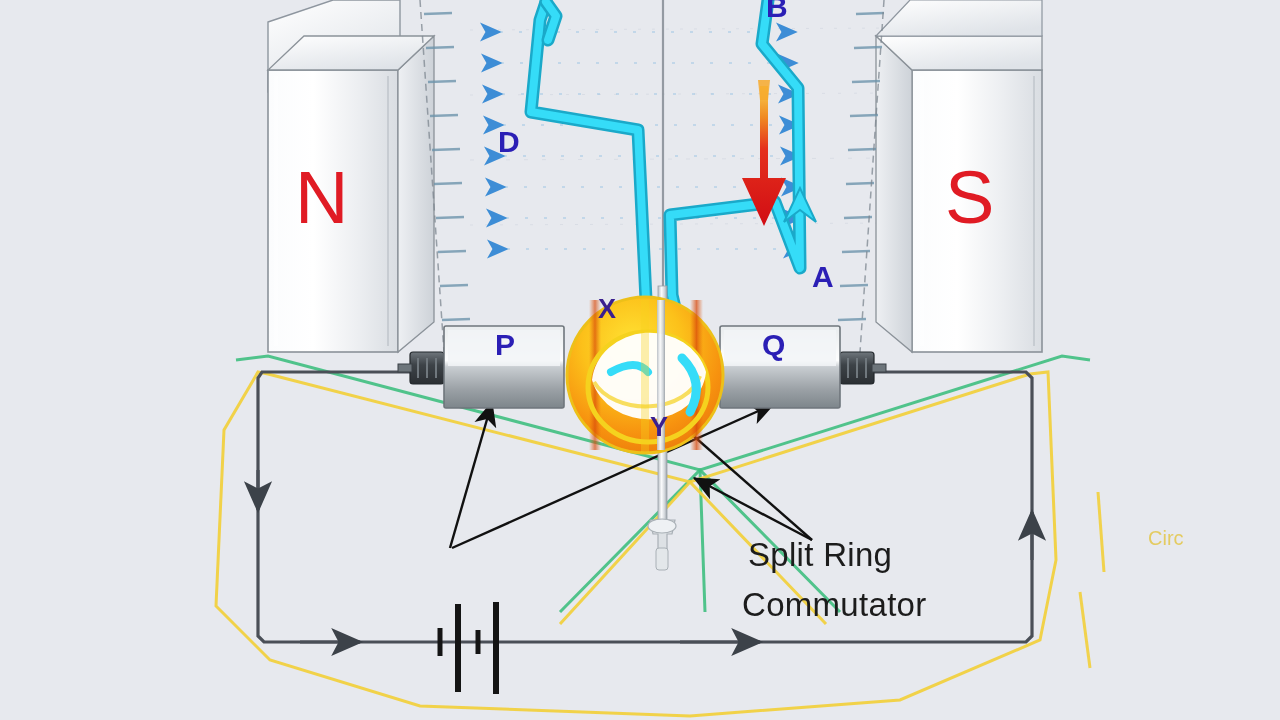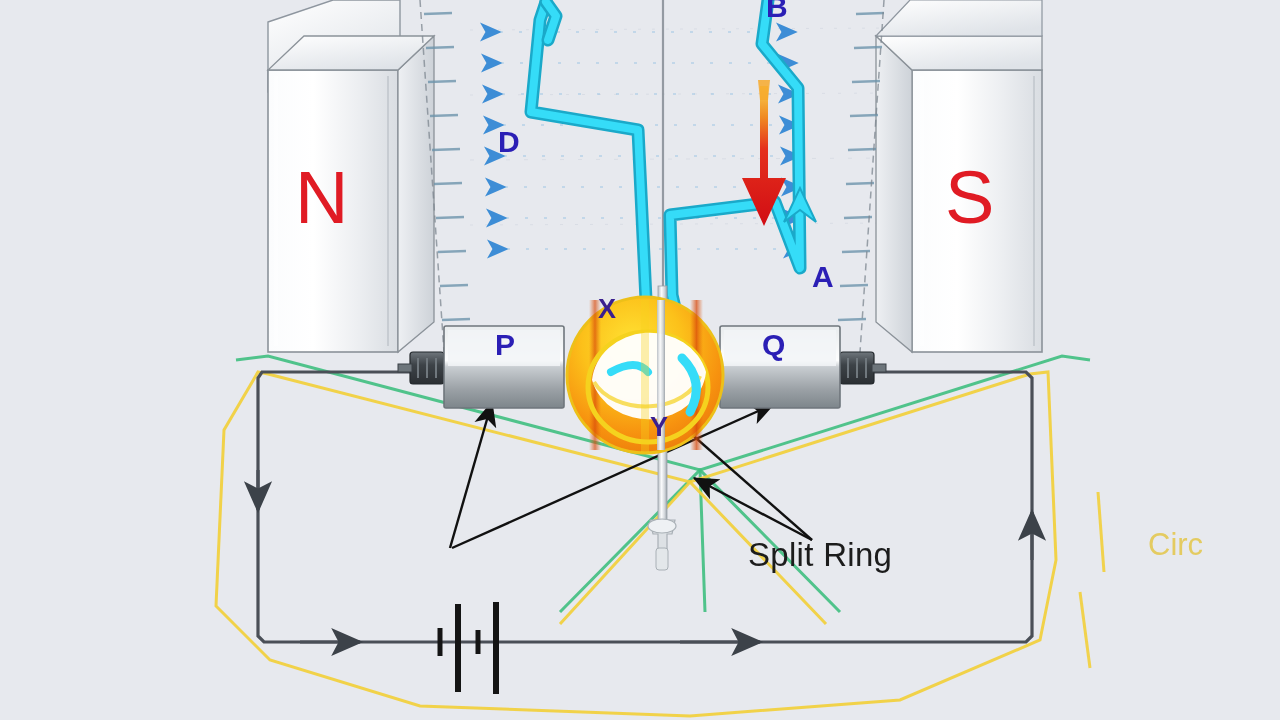--- a/index.html
+++ b/index.html
@@ -28,21 +28,21 @@
   .comm-letter{
     color:#3a1f8f;font-size:27px;font-weight:700;
     font-family:"Liberation Sans", sans-serif;
   }
   .callout{
     color:#1c1c1c;font-size:33px;font-weight:400;
     font-family:"Liberation Sans", sans-serif;
     letter-spacing:0.3px;
   }
   .ghost{
-    color:#e3c233;font-size:31px;font-weight:400;
+    color:#e3c233;font-size:20px;font-weight:400;
     font-family:"Liberation Sans", sans-serif;
     opacity:.75;
   }
 </style>
 </head>
 <body>
 
 <div id="stage">
 
 <svg width="1280" height="720" viewBox="0 0 1280 720">
@@ -324,16 +324,17 @@
 
 <div class="lbl brush-letter" style="left:762px;top:328px;">Q</div>
 
 <div class="lbl comm-letter" style="left:598px;top:294px;">X</div>
 
 <div class="lbl comm-letter" style="left:650px;top:412px;">Y</div>
 
 
 <div class="lbl callout" style="left:748px;top:536px;">Split Ring</div>
 
+<div class="lbl callout" style="left:742px;top:586px;">Commutator</div>
 
 <div class="lbl ghost" style="left:1148px;top:527px;">Circ</div>
 
 </div>
 
 </body></html>

